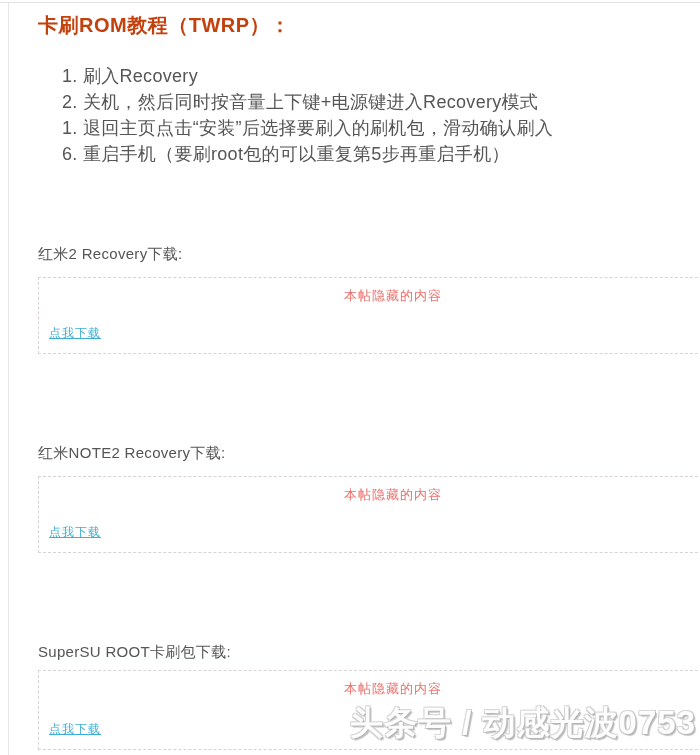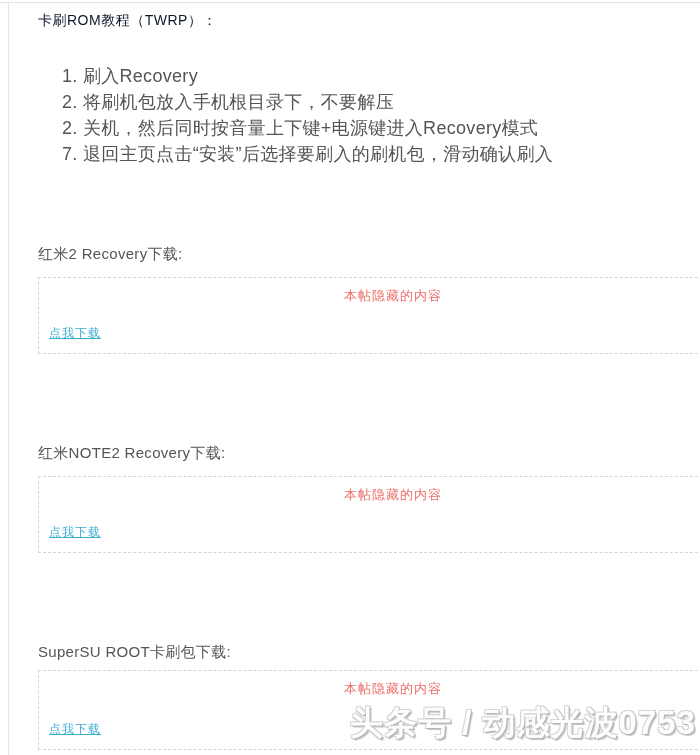--- a/index.html
+++ b/index.html
@@ -20,23 +20,23 @@
   }
   .left-rule {
     position: absolute;
     top: 3px; bottom: 0; left: 8px;
     width: 1px;
     background: #e7e7e7;
   }
   .page-title {
     position: absolute;
     top: 12px; left: 38px;
-    font-size: 14px;
-    font-weight: normal;
-    color: #0f172a;
+    font-size: 20px;
+    font-weight: bold;
+    color: #c2410c;
     letter-spacing: 0.5px;
   }
   .steps {
     position: absolute;
     top: 63px; left: 62px;
     font-size: 18px;
     line-height: 26px;
     color: #555;
     letter-spacing: 0.3px;
   }
@@ -98,23 +98,23 @@
 </head>
 <body>
 
 <div class="top-rule"></div>
 <div class="left-rule"></div>
 
 <h1 class="page-title">卡刷ROM教程（TWRP）：</h1>
 
 <div class="steps">
   <div>1. 刷入Recovery</div>
-  <div>2. 将刷机包放入手机根目录下，不要解压</div>
   <div>2. 关机，然后同时按音量上下键+电源键进入Recovery模式</div>
-  <div>7. 退回主页点击“安装”后选择要刷入的刷机包，滑动确认刷入</div>
+  <div>1. 退回主页点击“安装”后选择要刷入的刷机包，滑动确认刷入</div>
+  <div>6. 重启手机（要刷root包的可以重复第5步再重启手机）</div>
 </div>
 
 <div class="section-heading heading-0">红米2 Recovery下载:</div>
 <div class="hidden-box box-0">
   <span class="hidden-notice">本帖隐藏的内容</span>
   <a class="download-link">点我下载</a>
 </div>
 
 <div class="section-heading heading-1">红米NOTE2 Recovery下载:</div>
 <div class="hidden-box box-1">

